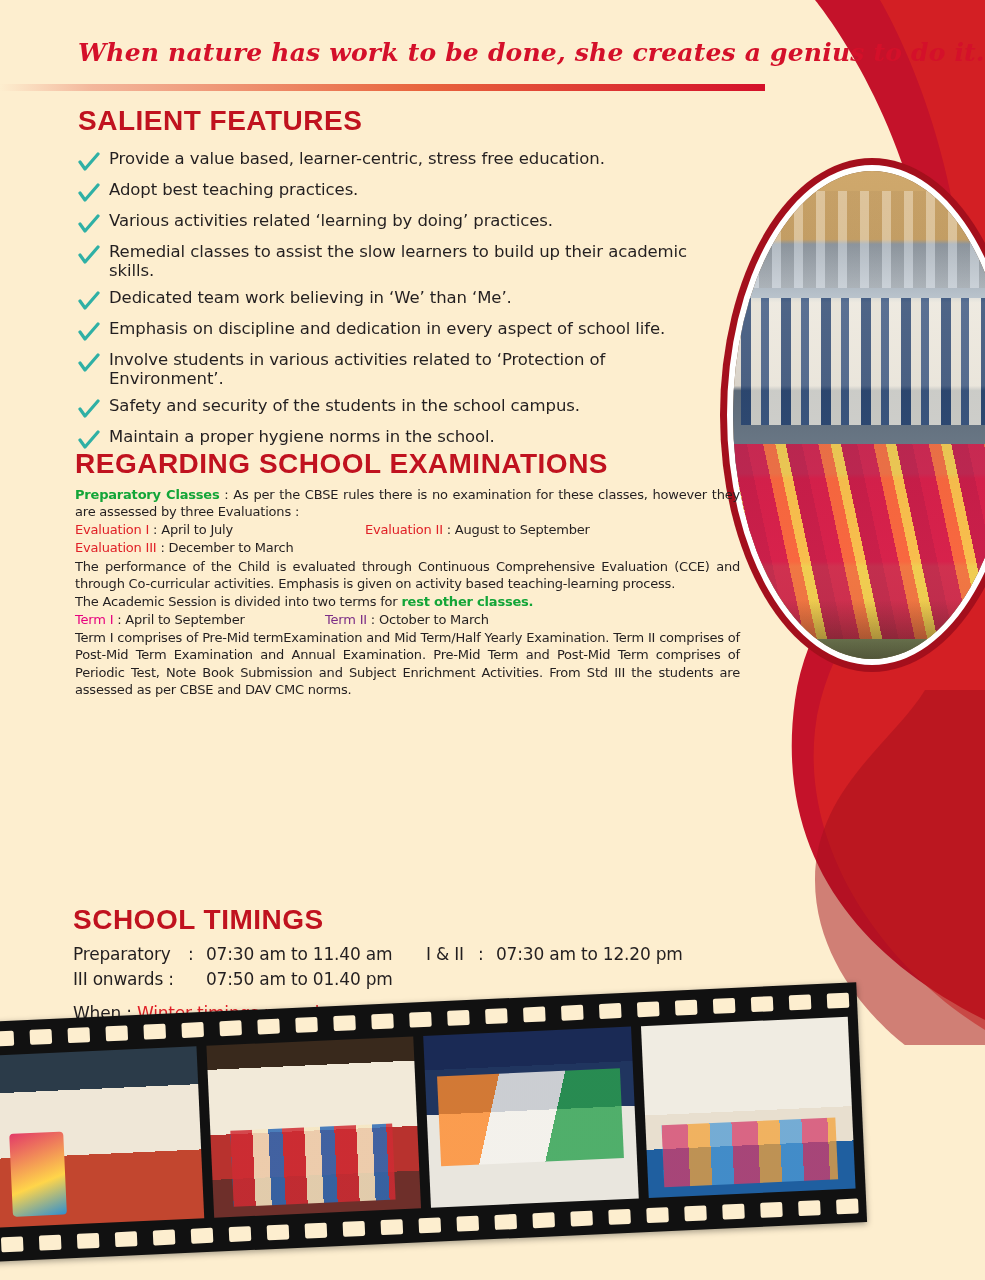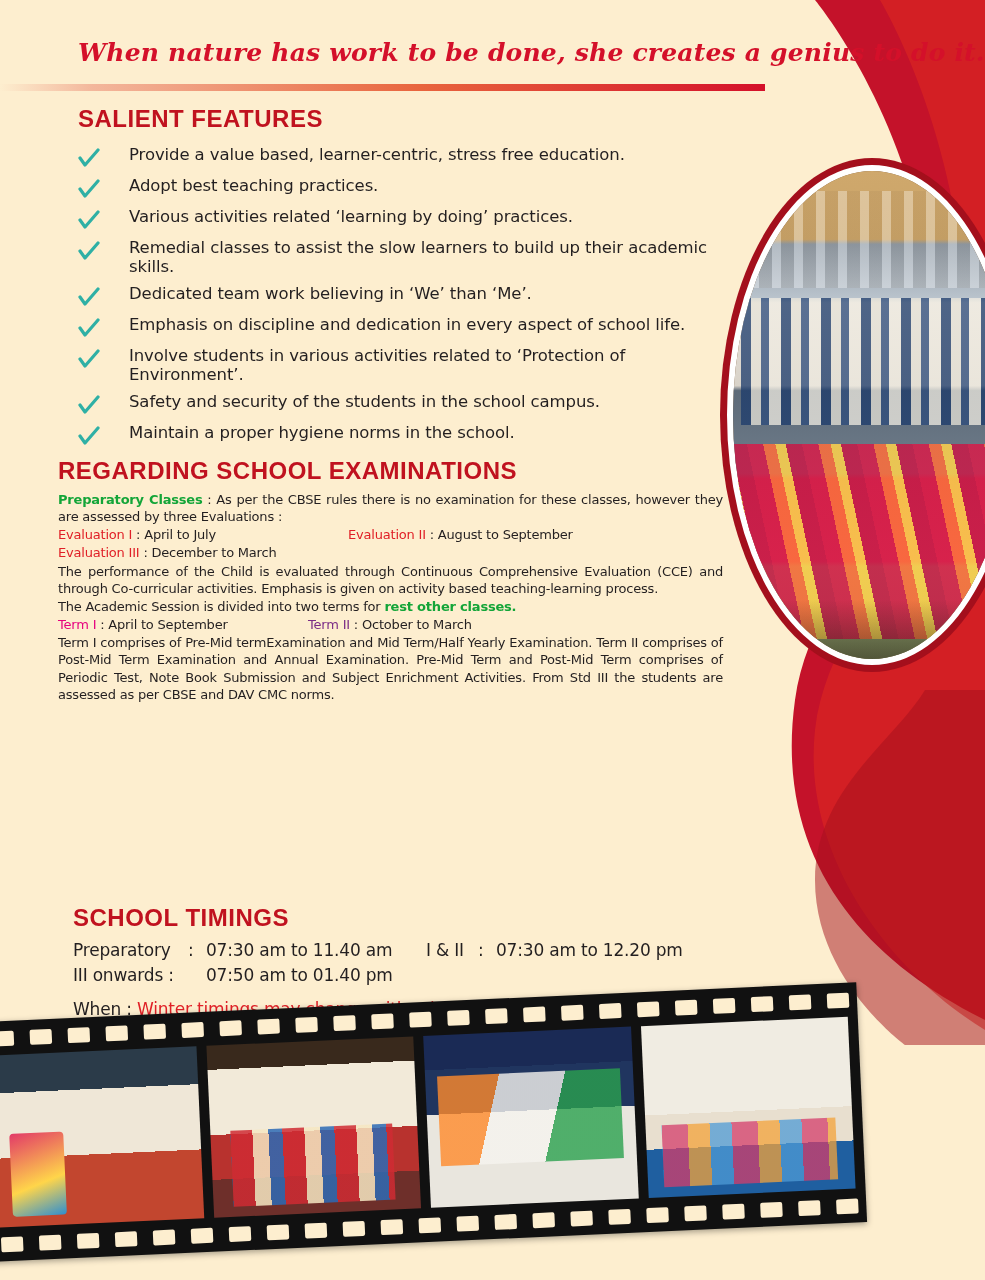--- a/index.html
+++ b/index.html
@@ -50,60 +50,58 @@
     top: 84px; left: 0;
     width: 765px; height: 7px;
     background: linear-gradient(to right, #fdeecf 0%, #f3b79c 12%, #e8643d 55%, #d4102a 100%);
   }
 
   
   .h-section {
     color: #c0121f;
     font-family: "Liberation Sans", sans-serif;
     font-weight: bold;
-    font-size: 24px;
+    font-size: 28px;
     letter-spacing: 0.5px;
   }
 
   
   #salient-features {
     position: absolute;
     top: 105px; left: 78px;
     width: 640px;
   }
   #salient-features .h-section { margin: 0 0 12px 0; }
   .feature-list { list-style: none; margin: 0; padding: 0; }
   .feature-item {
     display: flex;
     align-items: flex-start;
     margin-bottom: 7px;
-    gap: 20px;
   }
   .tick {
     flex: 0 0 auto;
     width: 22px; height: 22px;
     margin-right: 9px;
     margin-top: 2px;
     position: relative;
   }
   .tick svg { display: block; }
   .feature-text {
     font-family: "DejaVu Sans", sans-serif;
     font-size: 16.5px;
     color: #231f20;
     line-height: 1.18;
     letter-spacing: -0.1px;
   }
 
   
   #exams {
     position: absolute;
-    top: 448px; left: 58px;
+    top: 448px; left: 75px;
     width: 665px;
-    margin-top: 9px;
   }
   #exams .h-section { margin: 0 0 6px 0; }
   .para {
     font-family: "DejaVu Sans", sans-serif;
     font-size: 13px;
     color: #231f20;
     line-height: 1.32;
     margin: 0 0 1px 0;
     text-align: justify;
     letter-spacing: -0.2px;

